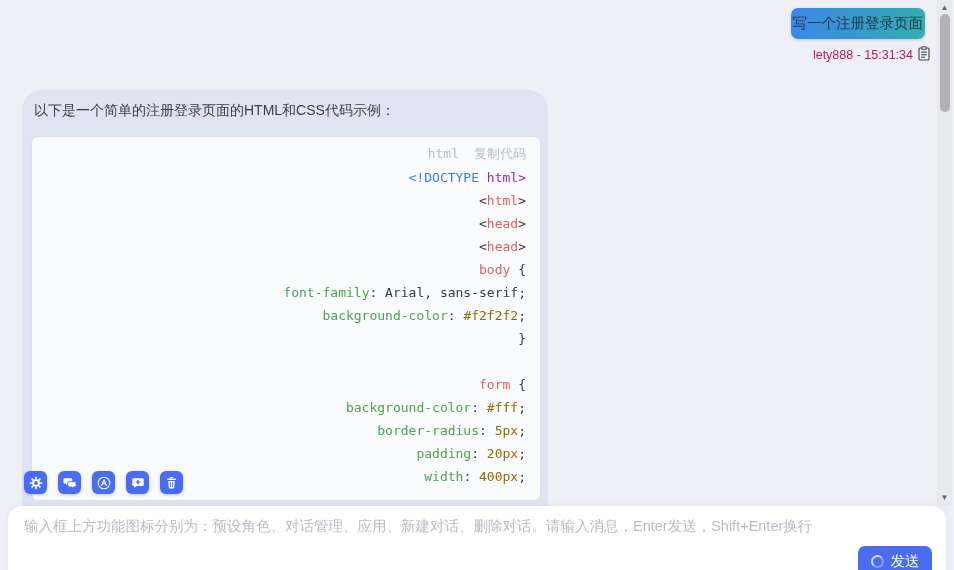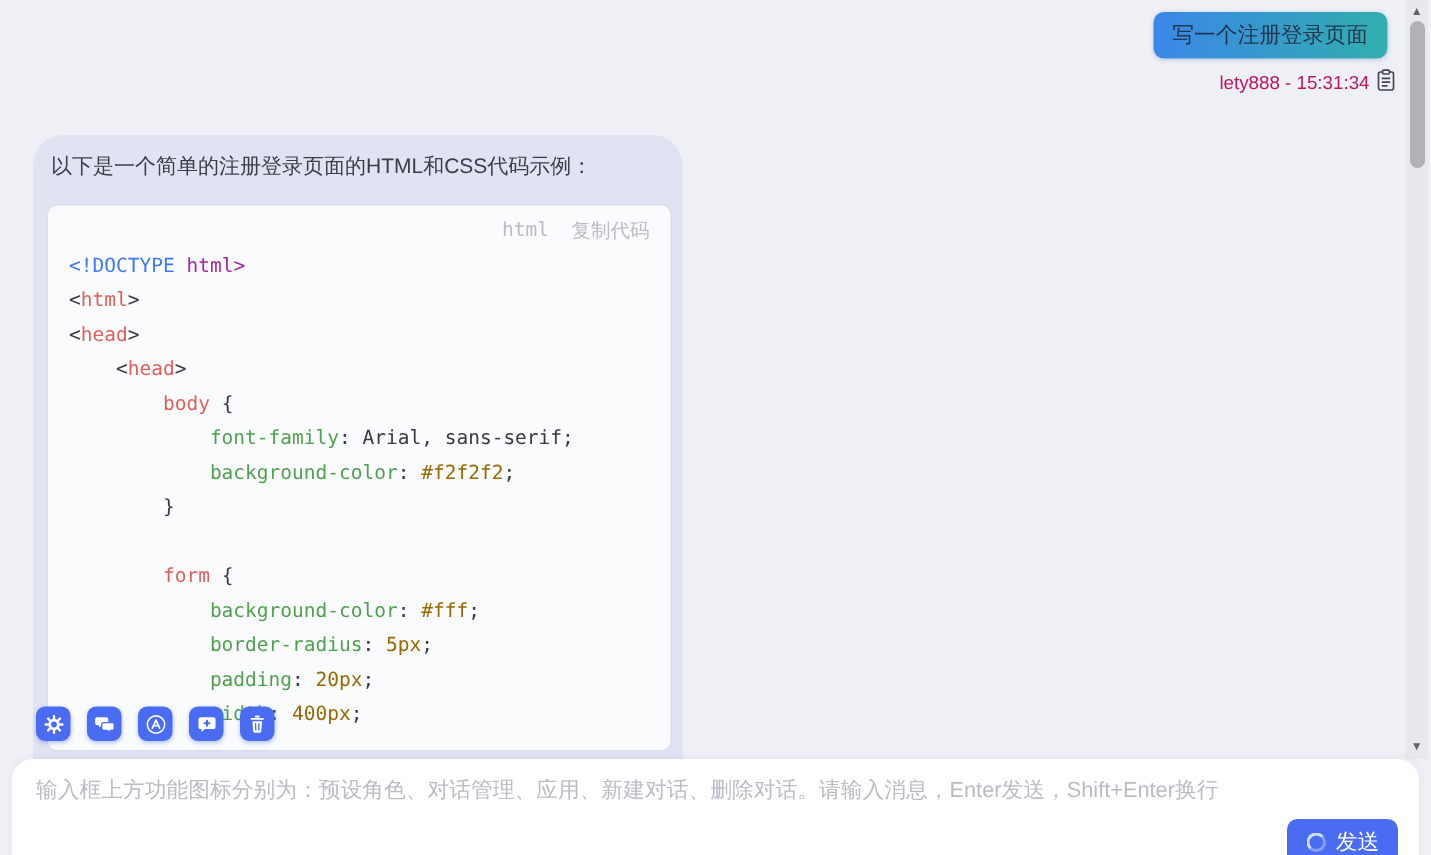--- a/index.html
+++ b/index.html
@@ -7,37 +7,37 @@
   body {
     position:relative;
     background:var(--page-bg,#eff0f6);
     font-family:"Liberation Sans","DejaVu Sans",sans-serif;
   }
 
   
   .user-row { position:absolute; top:8px; right:29px; }
   .user-bubble {
     display:inline-block;
-    padding:6px 13px;
+    padding:6px 2px;
     font-size:14.5px;
     color:#23364e;
     background:linear-gradient(90deg,var(--user-bubble-start,#3b87e8),var(--user-bubble-end,#31aeae));
     border-radius:7px;
     box-shadow:0 1px 3px rgba(40,80,160,.25);
   }
   .user-meta {
     position:absolute; top:46px; right:24px;
     display:flex; align-items:center; gap:5px;
     font-size:12.5px; color:#be185d; white-space:nowrap;
   }
   .clip-btn { background:none; border:none; cursor:pointer; display:flex; padding:0; }
 
   
   .assistant-bubble {
-    position:absolute; left:22px; top:90px; width:433px; bottom:0;
+    position:absolute; left:22px; top:90px; width:526px; bottom:0;
     background:var(--assistant-bubble,#e0e3f2);
     border-radius:20px;
     padding:10px 8px 0 10px;
     overflow:hidden;
     z-index:1;
   }
   .assistant-intro {
     font-size:14px; color:#3b3e46;
     padding:2px 2px 0 2px;
     margin-bottom:17px;
@@ -52,21 +52,21 @@
     display:flex; justify-content:flex-end; align-items:center; gap:15px;
     font-size:13px; color:#b9bcc4; line-height:16px;
   }
   .code-lang { font-family:"DejaVu Sans Mono","Liberation Mono",monospace; }
   .copy-code { background:none; border:none; color:#b9bcc4; font-size:13px; cursor:pointer; font-family:Liberation Serif, serif; }
   .code-body {
     margin-top:3px;
     font-family:"DejaVu Sans Mono","Liberation Mono",monospace;
     font-size:13px; line-height:23px;
   }
-  .code-line { white-space:pre; }
+  .code-line { white-space:pre;text-align:right; }
   .tok-meta    { color:#4078f2; }
   .tok-metastr { color:#a626a4; }
   .tok-tag     { color:#e0605a; }
   .tok-punct   { color:#383a42; }
   .tok-text    { color:#383a42; }
   .tok-prop    { color:#50a14f; }
   .tok-num     { color:#986801; }
 
   
   .icon-toolbar {

